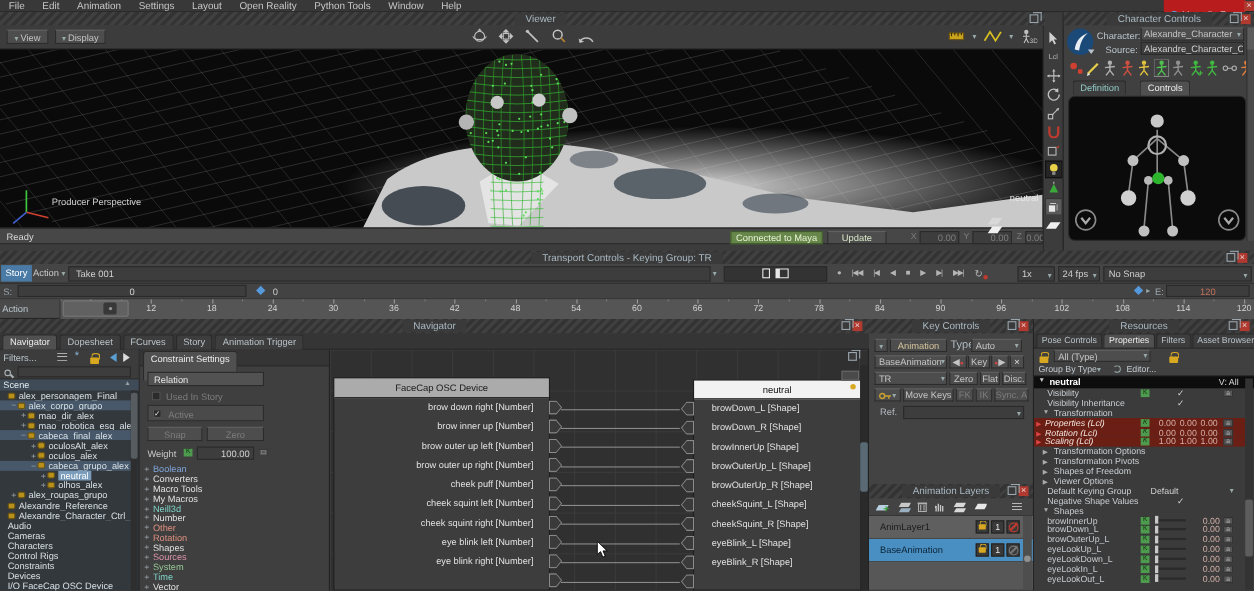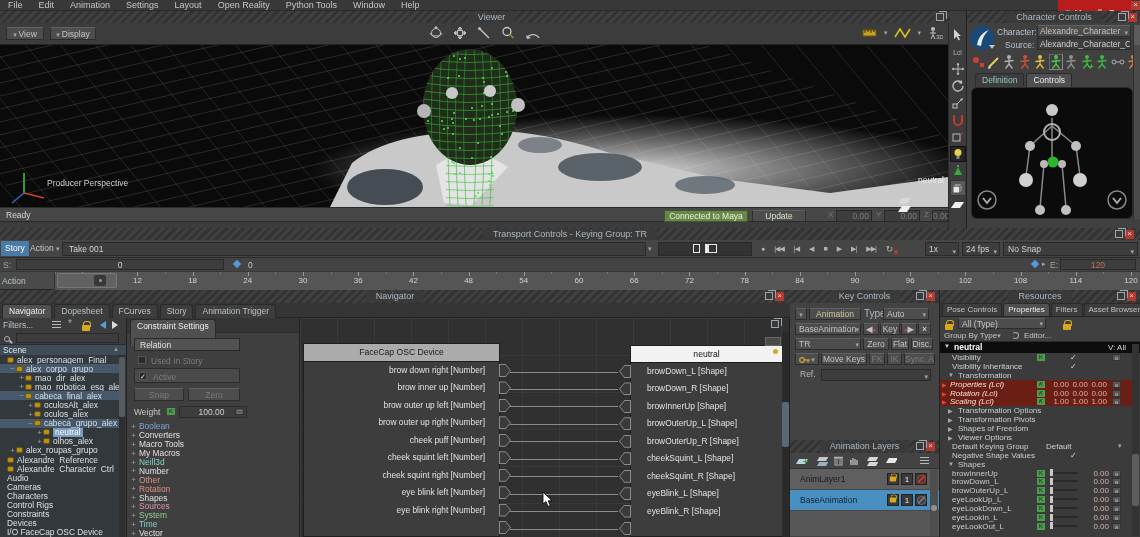--- a/index.html
+++ b/index.html
@@ -519,21 +519,21 @@
           <line x1="5" y1="8" x2="9" y2="8" stroke="#b0b0b0"></line>
         </svg>
       </span>
       <span style="width: 14px; height: 16px;">
         <svg width="14" height="16">
           <circle cx="7" cy="3" r="2" fill="#e08040"></circle>
           <path d="M7 5 V10 M2.5 7.5 L11.5 6.5 M7 10 L3.5 14.5 M7 10 L10.5 14.5" stroke="#e08040" stroke-width="1.3" fill="none"></path>
         </svg>
       </span>
     </div>
-  <div class="abs" id="char-tabs" style="left:8px;top:62px;display:flex;gap:2px;">
+  <div class="abs" id="char-tabs" style="left:8px;top:62px;display:flex;gap:12px;">
       <span class="tab" style="height: 13px; color: rgb(143, 201, 196);">Definition</span>
       <span class="tab active" style="height: 14px;">Controls</span>
     </div>
   <div class="abs" style="left:4px;top:76px;width:162px;height:132px;background:#0b0b0b;border-radius:6px;border:1px solid #2a2a2a;">
     <svg width="160" height="130">
       <g stroke="#8a8a8a" stroke-width="1.5" fill="none">
         <line x1="80" y1="30" x2="80" y2="72"></line>
         <line x1="80" y1="38" x2="58" y2="58"></line>
           <line x1="58" y1="58" x2="54" y2="88"></line>
         <line x1="80" y1="38" x2="104" y2="58"></line>
@@ -845,21 +845,21 @@
   <span class="abs chk" style="left:11px;top:38px;"></span>
   <span class="abs grayed" style="left:24px;top:38px;font-size:8.5px;">Used In Story</span>
   <div class="abs" style="left:7px;top:50px;width:106px;height:15px;background:#4a4a4a;border:1px solid #2c2c2c;">
     <span class="chk" style="position:absolute;left:4px;top:3px;">✓</span>
     <span class="grayed" style="position:absolute;left:18px;top:3px;font-size:8.5px;">Active</span>
   </div>
   <div class="abs btn grayed" style="left:7px;top:70px;width:50px;height:13px;line-height:12px;"><span>Snap</span></div>
   <div class="abs btn grayed" style="left:61px;top:70px;width:52px;height:13px;line-height:12px;"><span>Zero</span></div>
   <span class="abs" style="left:7px;top:89px;font-size:8.5px;color:#c8c8c8;">Weight</span>
   <span class="abs kbox" style="left:40px;top:90px;">K</span>
-  <div class="abs field" style="left:52px;top:88px;width:68px;height:12px;text-align:center;line-height:11px;padding-right:3px;"><span>100.00</span></div>
+  <div class="abs field" style="left:52px;top:88px;width:52px;height:12px;text-align:right;line-height:11px;padding-right:3px;"><span>100.00</span></div>
   <span class="abs abox" style="left:108px;top:90px;">□</span>
   <div id="cs-cats" style="position:absolute;left:3px;top:104px;width:166px;">
       <div class="cat-row">
         <span class="tree-exp">+</span>
         <span style="color: rgb(127, 166, 217); margin-left: 2px;">Boolean</span>
       </div>
       <div class="cat-row">
         <span class="tree-exp">+</span>
         <span style="color: rgb(224, 224, 224); margin-left: 2px;">Converters</span>
       </div>

